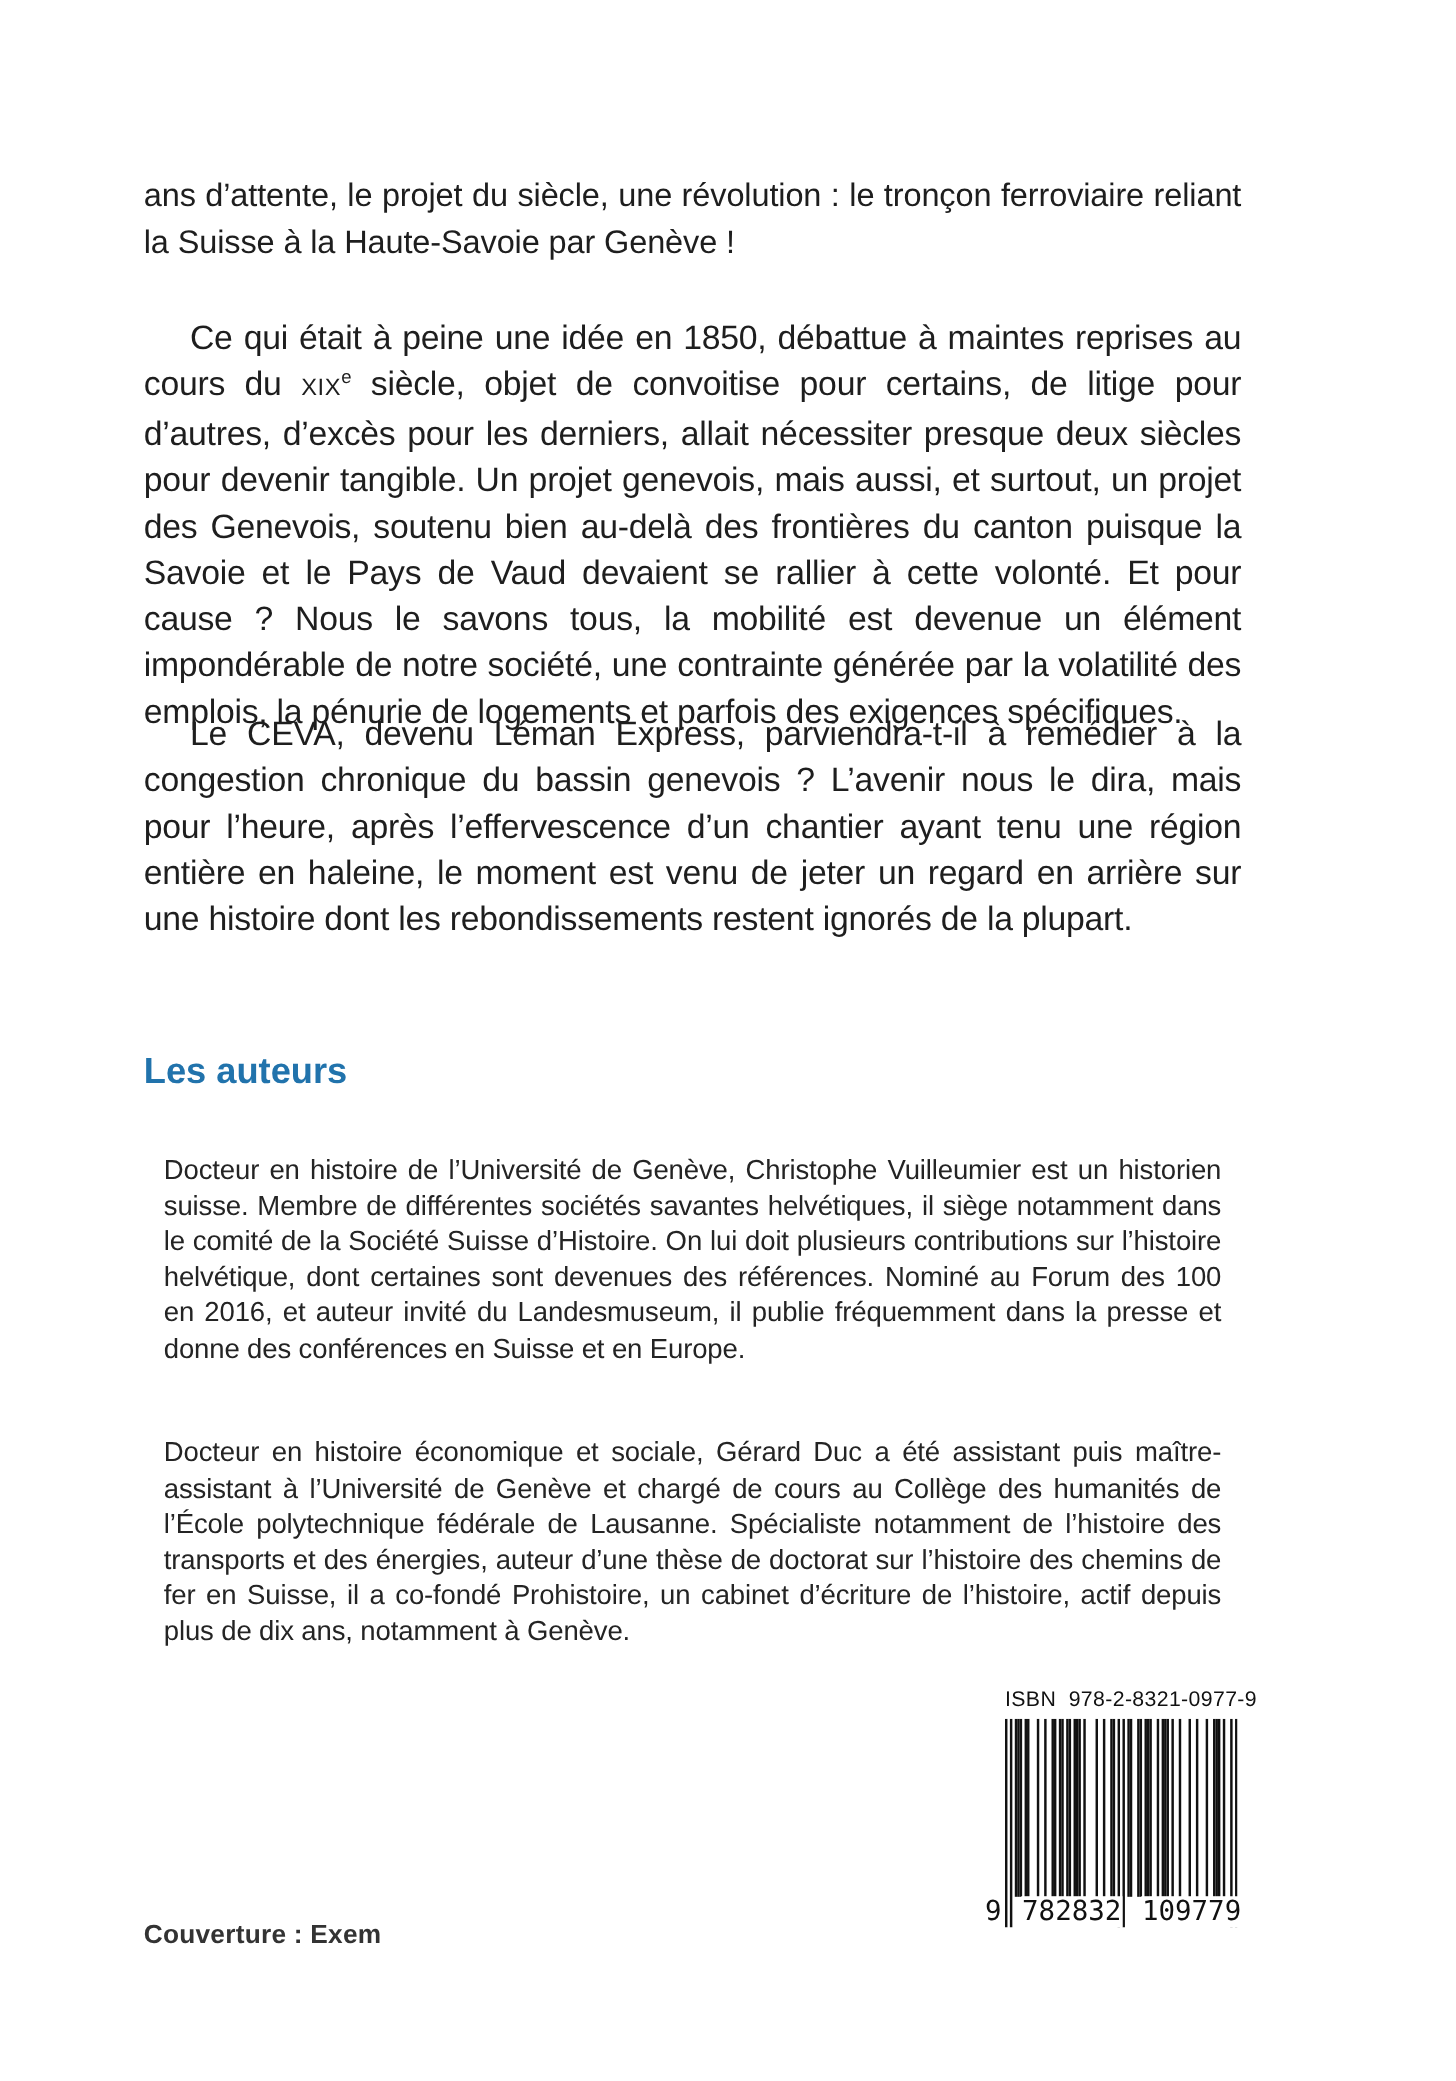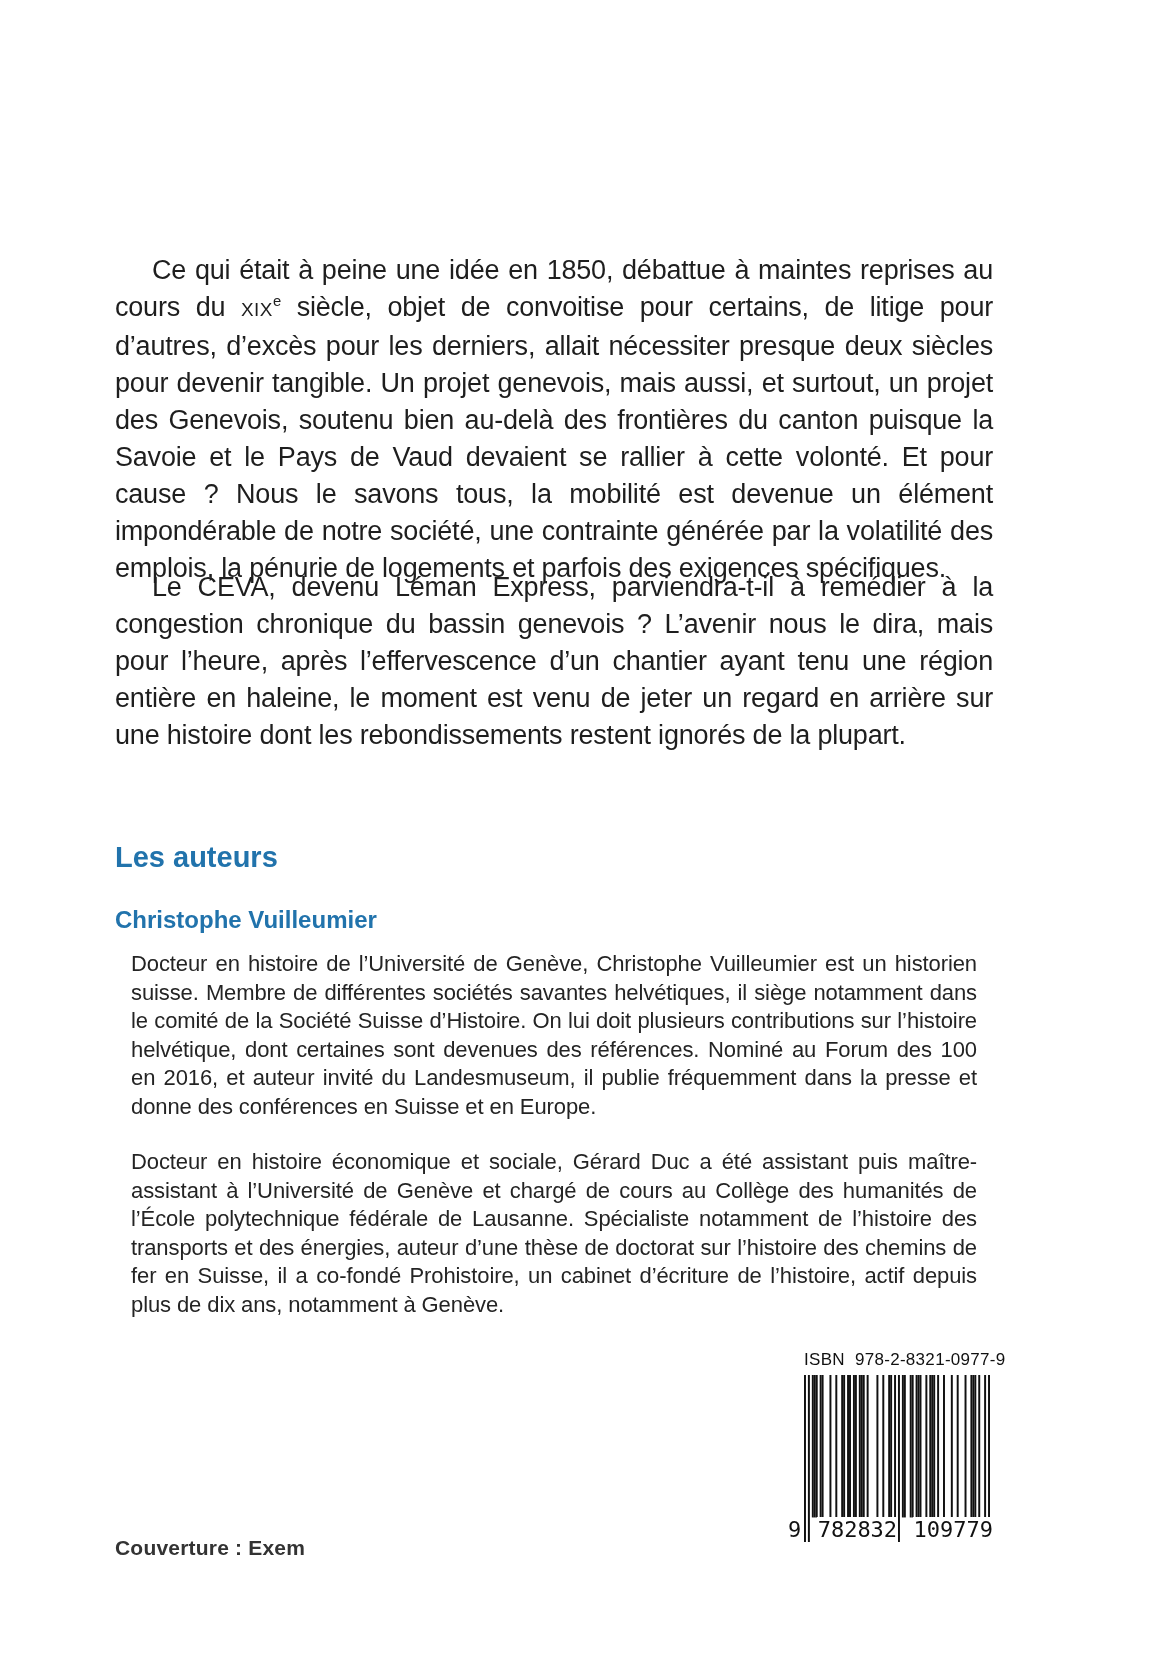--- a/index.html
+++ b/index.html
@@ -74,30 +74,30 @@
     font-size:22px;color:#111;line-height:25px;
   }
   .barcode-digits span{background:#ffffff;padding:0 1px;}
 </style>
 </head>
 <body>
 
 <div class="page">
 
   <section class="lead">
+    <p>ans d’attente, le projet du siècle, une révolution : le tronçon ferroviaire reliant la Suisse à la Haute-Savoie par Genève !</p>
   </section>
 
   <p class="body-para" id="para-history"><span>Ce qui était à peine une idée en 1850, débattue à maintes reprises au cours du </span><span class="sc">XIX</span><sup>e</sup><span> siècle, objet de convoitise pour certains, de litige pour d’autres, d’excès pour les derniers, allait nécessiter presque deux siècles pour devenir tangible. Un projet genevois, mais aussi, et surtout, un projet des Genevois, soutenu bien au-delà des frontières du canton puisque la Savoie et le Pays de Vaud devaient se rallier à cette volonté. Et pour cause ? Nous le savons tous, la mobilité est devenue un élément impondérable de notre société, une contrainte générée par la volatilité des emplois, la pénurie de logements et parfois des exigences spécifiques.</span></p>
 
   <p class="body-para" id="para-ceva">Le CEVA, devenu Léman Express, parviendra-t-il à remédier à la congestion chronique du bassin genevois ? L’avenir nous le dira, mais pour l’heure, après l’effervescence d’un chantier ayant tenu une région entière en haleine, le moment est venu de jeter un regard en arrière sur une histoire dont les rebondissements restent ignorés de la plupart.</p>
 
   <h2 class="authors-heading">Les auteurs</h2>
 
   <div class="author" id="author-1">
-    <h3>Christophe Vuilleumier</h3>
     <p>Docteur en histoire de l’Université de Genève, Christophe Vuilleumier est un historien suisse. Membre de différentes sociétés savantes helvétiques, il siège notamment dans le comité de la Société Suisse d’Histoire. On lui doit plusieurs contributions sur l’histoire helvétique, dont certaines sont devenues des références. Nominé au Forum des 100 en 2016, et auteur invité du Landesmuseum, il publie fréquemment dans la presse et donne des conférences en Suisse et en Europe.</p>
   </div>
 
   <div class="author" id="author-2">
     <p>Docteur en histoire économique et sociale, Gérard Duc a été assistant puis maître-assistant à l’Université de Genève et chargé de cours au Collège des humanités de l’École polytechnique fédérale de Lausanne. Spécialiste notamment de l’histoire des transports et des énergies, auteur d’une thèse de doctorat sur l’histoire des chemins de fer en Suisse, il a co-fondé Prohistoire, un cabinet d’écriture de l’histoire, actif depuis plus de dix ans, notamment à Genève.</p>
   </div>
 
   <div class="cover-credit">Couverture : Exem</div>
 
   <div class="isbn-block">

